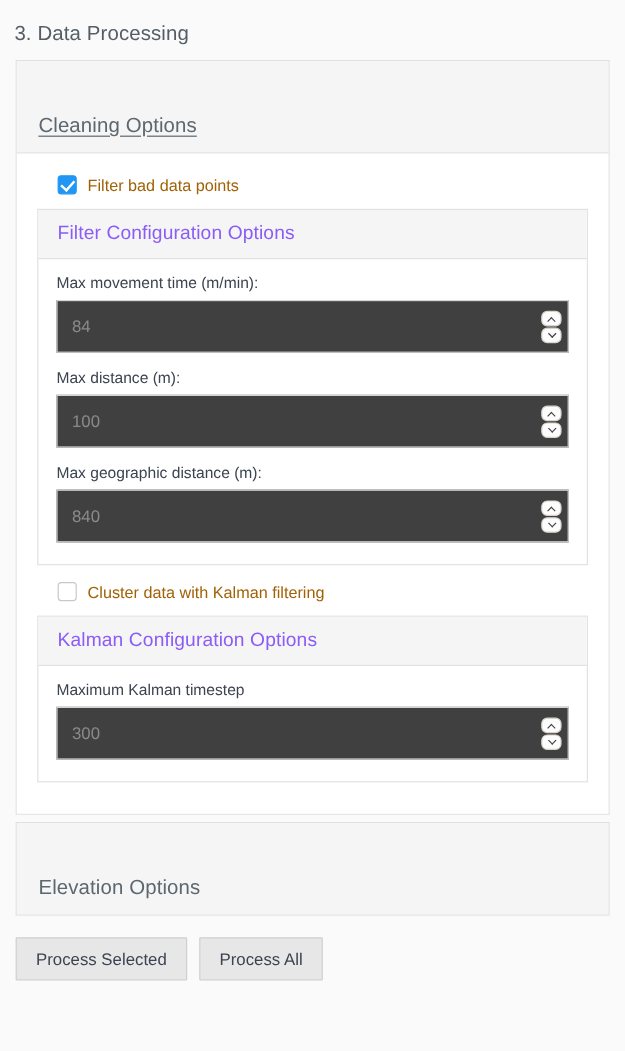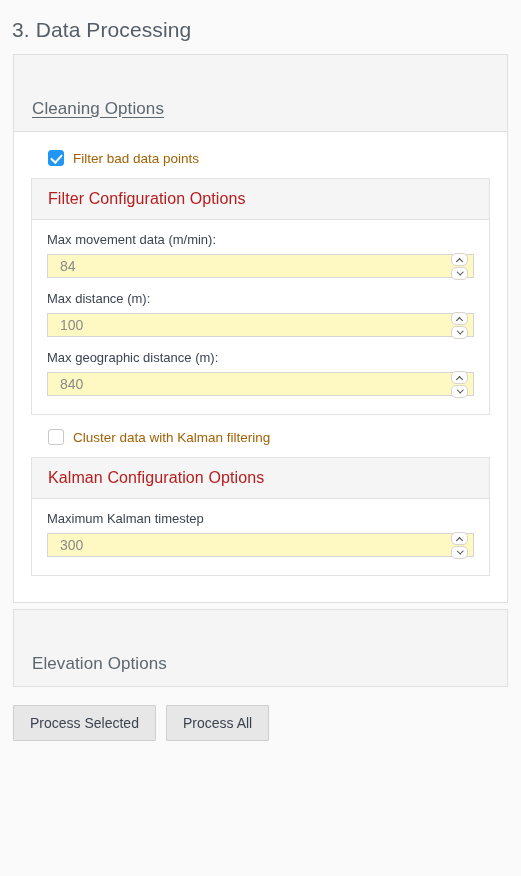--- a/index.html
+++ b/index.html
@@ -13,21 +13,21 @@
     background: #fafafa;
     font-family: "Liberation Sans", sans-serif;
     color: #333333;
     overflow: hidden;
   }
 
   .page { padding: 0; }
 
   
   .page-title {
-    font-size: 21px;
+    font-size: 17px;
     font-weight: 400;
     color: #555e67;
     margin: 0;
     padding: 18px 0 12px 12px;
     letter-spacing: 0.1px;
   }
 
   
   .panel {
     border: 1px solid #e0e0e0;
@@ -105,41 +105,41 @@
     margin: 0 0 10px 0;
   }
   .subpanel-heading {
     background: #f5f5f5;
     border-bottom: 1px solid #e2e2e2;
     padding: 11px 16px;
   }
   .subpanel-title {
     font-size: 16px;
     font-weight: 400;
-    color: #b91c1c;
+    color: #8b5cf6;
     letter-spacing: 0.1px;
   }
   .subpanel-body {
     padding: 12px 15px 18px 15px;
   }
 
   
   .field { margin-bottom: 13px; }
   .field:last-child { margin-bottom: 0; }
   .field-label {
     display: block;
     font-size: 13px;
     color: #3c4450;
     margin-bottom: 7px;
   }
   .input-wrap {
     position: relative;
     border: 1px solid #d5d5d5;
-    background: #fef9c3;
-    height: 24px;
+    background: #404040;
+    height: 44px;
     display: flex;
     align-items: center;
   }
   .input-val {
     font-size: 14px;
     color: #8a8a8a;
     padding-left: 12px;
     flex: 1;
     user-select: none;
   }
@@ -215,21 +215,21 @@
         <span class="check-label">Filter bad data points</span>
       </div>
 
       <div class="subpanel">
         <div class="subpanel-heading">
           <span class="subpanel-title">Filter Configuration Options</span>
         </div>
         <div class="subpanel-body">
 
           <div class="field">
-            <label class="field-label">Max movement data (m/min):</label>
+            <label class="field-label">Max movement time (m/min):</label>
             <div class="input-wrap">
               <span class="input-val">84</span>
               <span class="spinner">
                 <span class="spin-btn up">
                     <i class="spin-chev"></i>
                   </span>
                 <span class="spin-btn down">
                     <i class="spin-chev"></i>
                   </span>
               </span>

